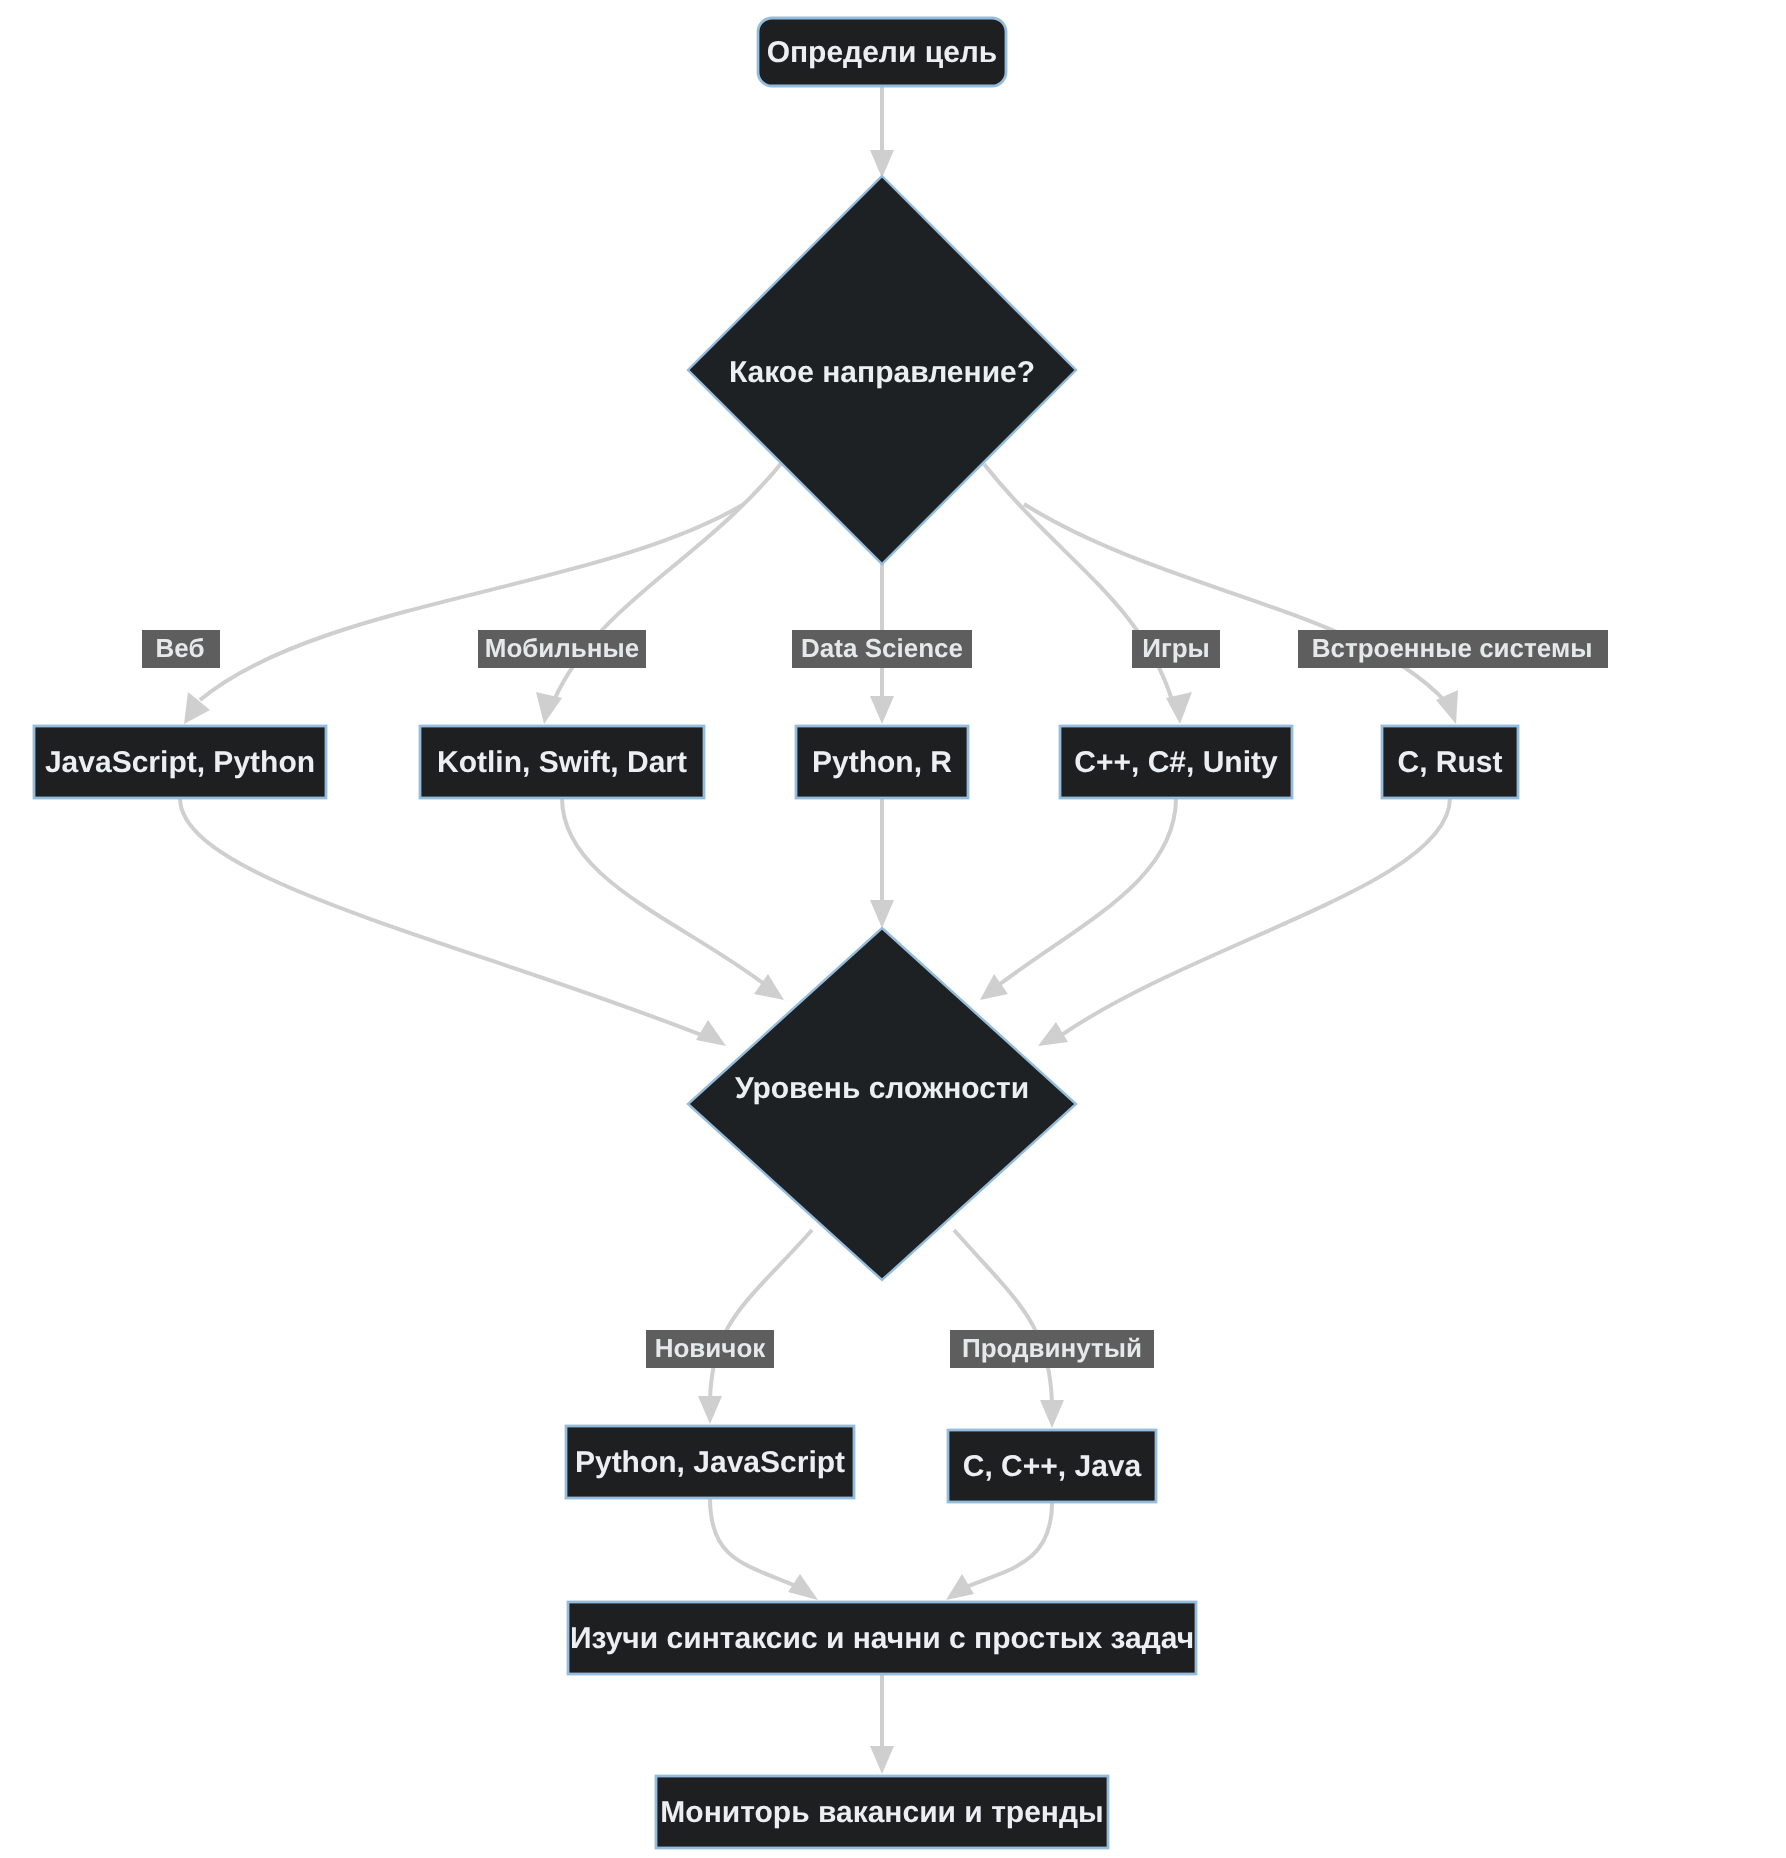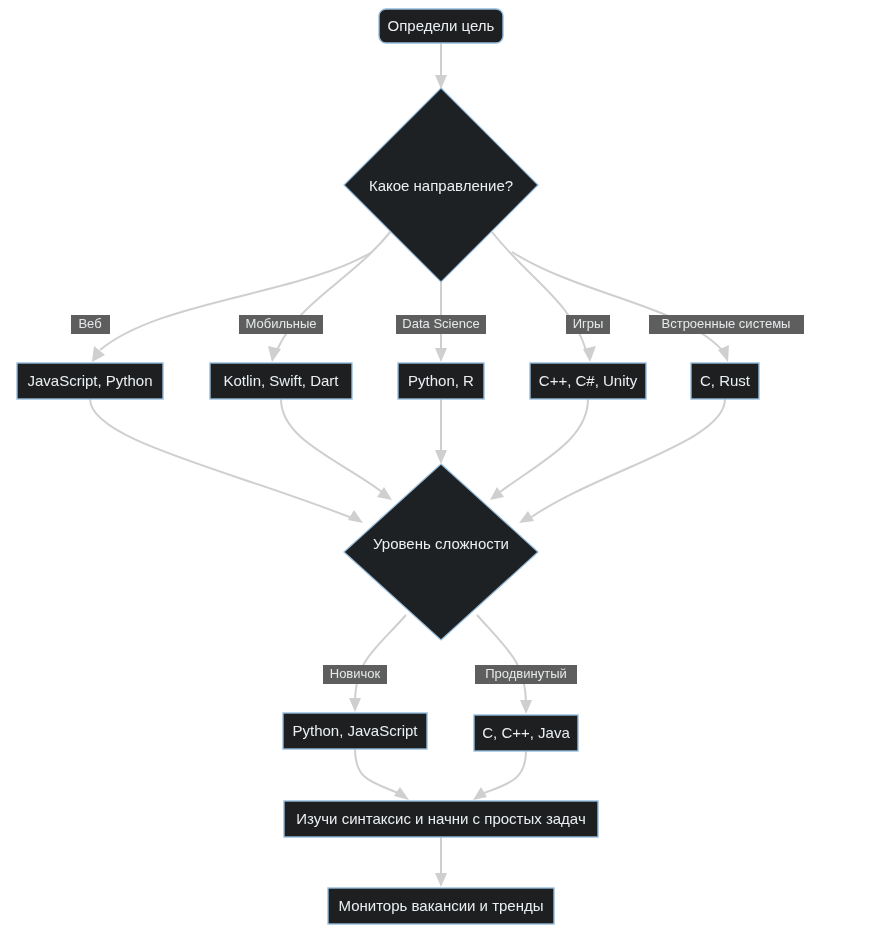--- a/index.html
+++ b/index.html
@@ -10,20 +10,21 @@
   body {
     width: 893px;
     height: 929px;
     font-family: "Liberation Sans", sans-serif;
     overflow: hidden;
   }
   #flow-root {
     position: relative;
     width: 893px;
     height: 670px;
+    font-weight: bold;
   }
   svg.flow-canvas {
     position: absolute;
     top: 0;
     left: 0;
     width: 893px;
     height: 929px;
     display: block;
   }
   .edge-path {

